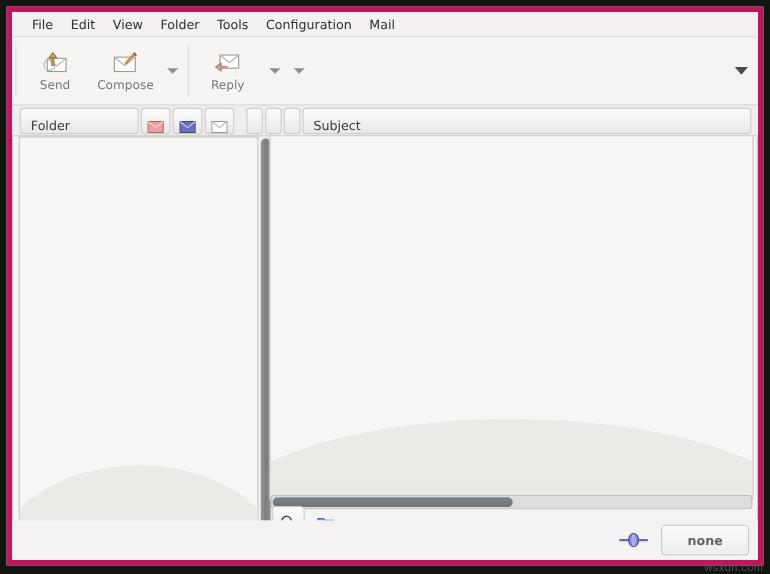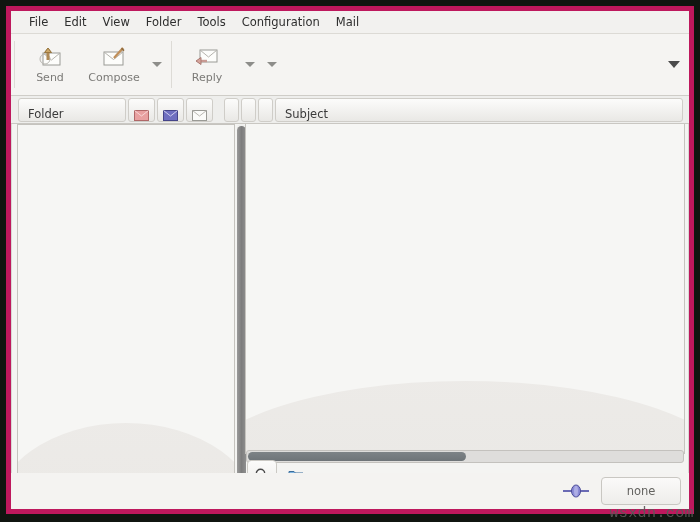--- a/index.html
+++ b/index.html
@@ -244,20 +244,21 @@
     position: absolute;
     left: 0; bottom: 0;
     width: 100%; height: 36px;
     background: #f4f3f1;
     display: flex;
     align-items: center;
     justify-content: flex-end;
     padding-right: 2px;
     box-sizing: border-box;
     gap: 8px;
+    font-weight: bold;
   }
   #conn-ind {
     width: 34px; height: 20px;
     display: flex;
     align-items: center;
     justify-content: center;
     cursor: default;
   }
   #none-btn {
     min-width: 58px; height: 26px;
@@ -271,24 +272,24 @@
     color: #63625f;
     padding: 0 10px;
     margin-right: 6px;
     cursor: default;
   }
 
   
   #watermark {
     position: absolute;
     right: 6px; bottom: 0px;
-    font-size: 15px;
+    font-size: 10px;
     color: #5a5a58;
     letter-spacing: 0.4px;
-    font-family: Liberation Mono, monospace;
+    font-family: Liberation Sans, sans-serif;
     pointer-events: none;
     opacity: 0.92;
     margin-left: 32px;
   }
 </style>
 </head>
 <body>
 
 <div id="screen">
   <div id="window">

